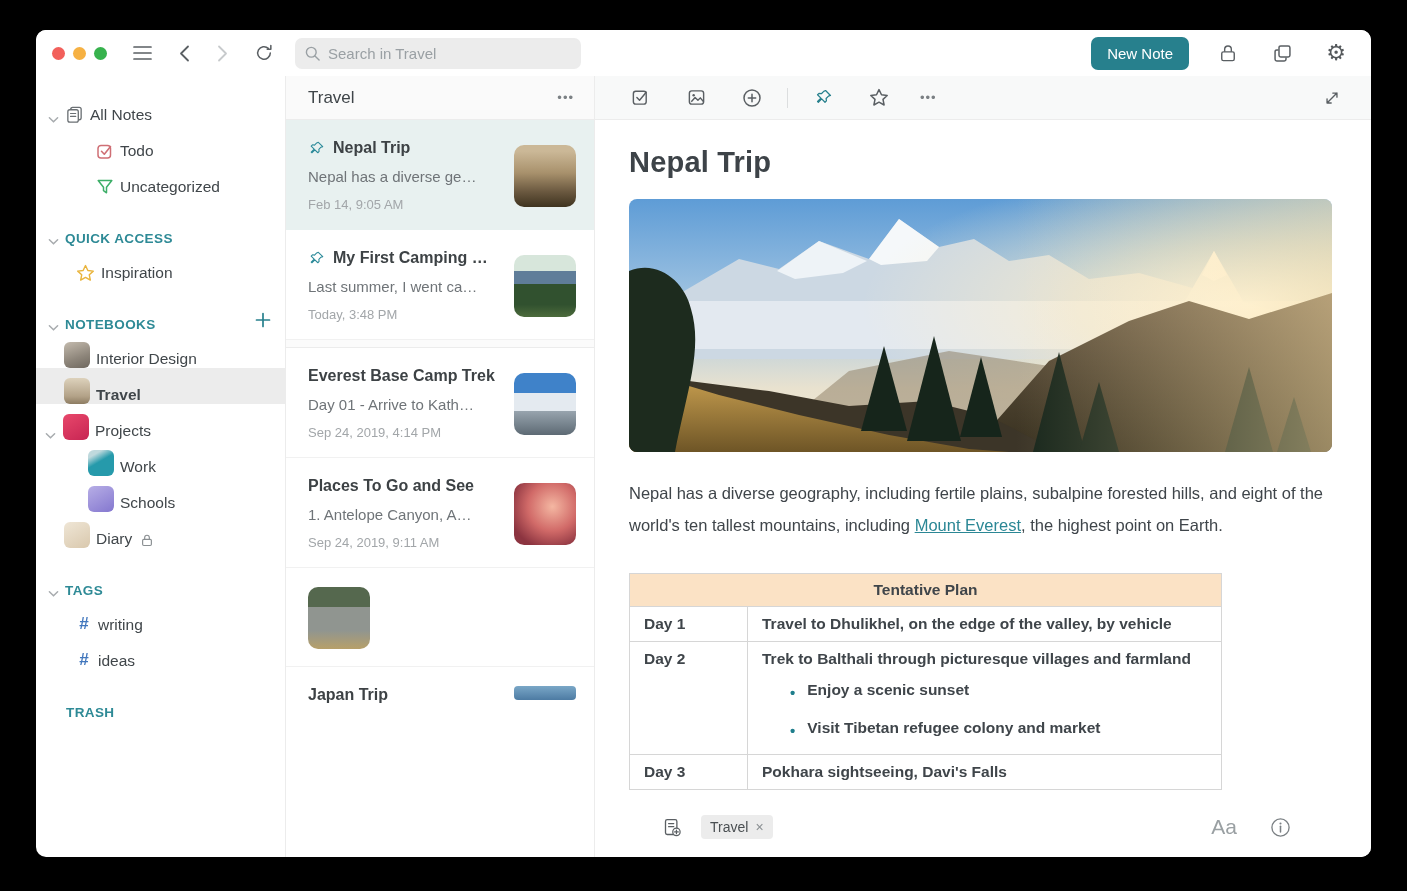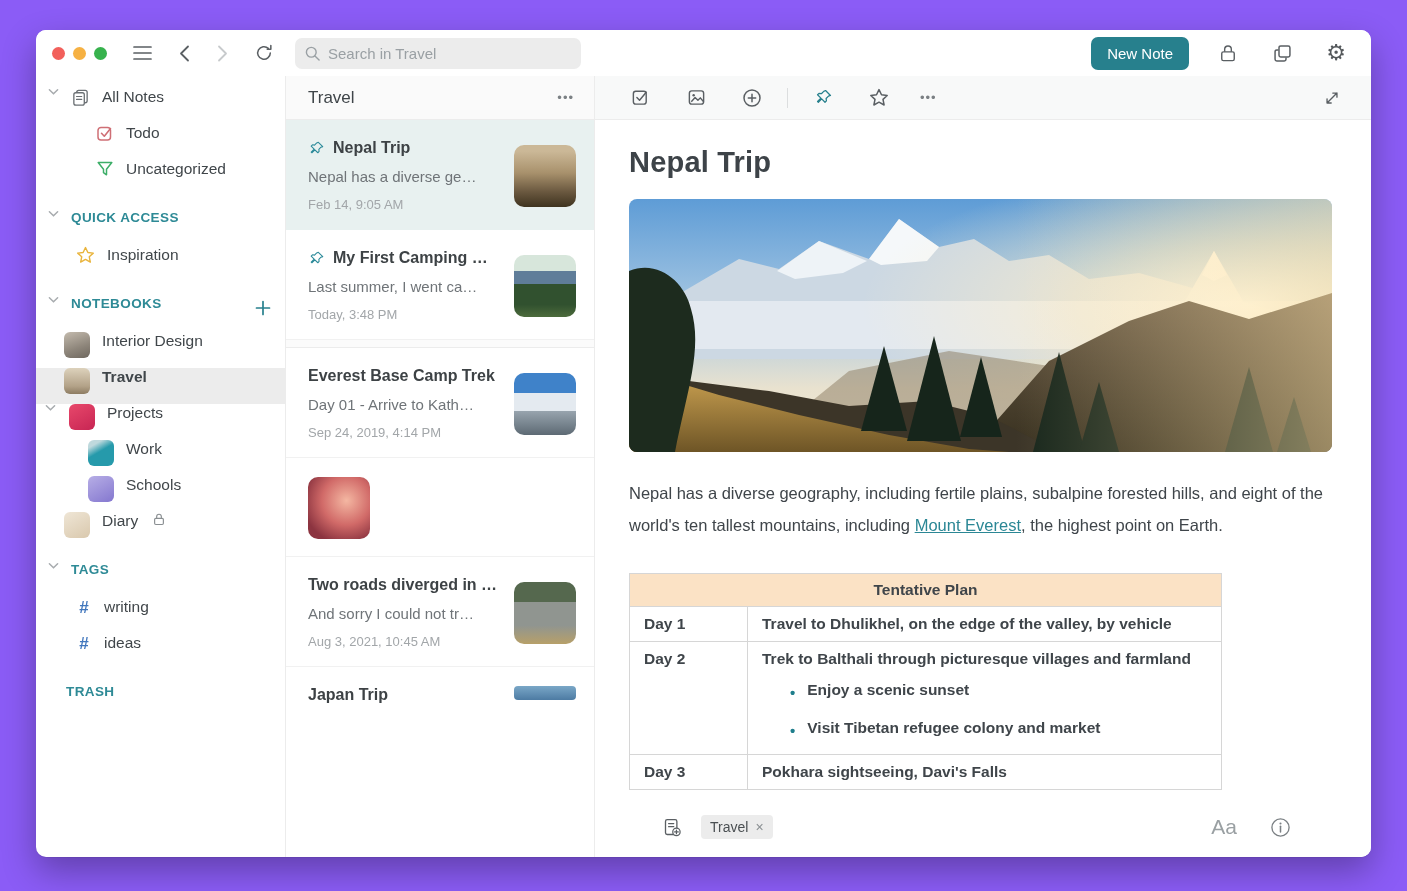--- a/index.html
+++ b/index.html
@@ -1,17 +1,17 @@
 <!DOCTYPE html>
 <html><head>
 <meta charset="utf-8">
 <style>
   * { box-sizing: border-box; margin: 0; padding: 0; }
   html,body { background:#fff; font-family:"Liberation Sans","DejaVu Sans",sans-serif; }
-  .stage { width:1407px; height:891px; position:relative; background:#8b5cf6; overflow:hidden; }
+  .stage { width:1407px; height:891px; position:relative; background:#000000; overflow:hidden; }
   .window {
     position:absolute; left:36px; top:30px; width:1335px; height:827px;
     background:#fff; border-radius:10px; overflow:hidden;
     box-shadow:0 1px 0 rgba(0,0,0,.05), 0 14px 34px rgba(0,0,0,.30);
     display:flex; flex-direction:column;
   }
   
   .titlebar { height:46px; flex:none; display:flex; align-items:center; padding:0 20px 0 16px; background:#fff; }
   .traffic { display:flex; gap:8px; margin-right:20px; }
   .dot { width:13px; height:13px; border-radius:50%; border:none; padding:0; cursor:pointer; }
@@ -25,21 +25,21 @@
                      color:#50555a; font-family:inherit; }
   .searchbox input::placeholder { color:#9aa0a4; }
   .tb-right { margin-left:auto; display:flex; align-items:center; gap:24px; }
   .new-note { background:#27808d; color:#fff; border:none; border-radius:7px; padding:8px 16px;
               font-size:15px; font-family:inherit; cursor:pointer; }
   .gear-glyph { font-size:22px; line-height:1; color:#55595c; }
   
   .main { flex:1; display:flex; min-height:0; }
   
   .sidebar { width:249px; flex:none; padding-top:12px; font-size:15.5px; color:#40464a; overflow:hidden; }
-  .srow { display:flex; align-items:flex-start; height:36px; gap:12px; cursor:pointer; padding-right:10px; }
+  .srow { display:flex; align-items:flex-end; height:36px; gap:6px; cursor:pointer; padding-right:10px; }
   .srow .chev { color:#a7abae; flex:none; }
   .lbl { white-space:nowrap; }
   .sec-title { color:#2e8a96; font-weight:bold; font-size:13.5px; letter-spacing:.4px; }
   .pad-root { padding-left:12px; }
   .pad-item { padding-left:60px; }
   .pad-qitem { padding-left:40px; }
   .pad-nb { padding-left:28px; }
   .pad-nb2 { padding-left:52px; }
   .pad-trash { padding-left:30px; }
   .srow.sel { background:#ececec; }
@@ -343,31 +343,31 @@
           <div class="ntitle-row">
                 <span class="ntitle">Everest Base Camp Trek</span>
               </div>
           <div class="nprev">Day 01 - Arrive to Kath…</div>
           <div class="ndate">Sep 24, 2019, 4:14 PM</div>
         </div>
         <span class="nthumb th-everest"></span>
       </div>
 
       <div class="nitem">
-        <span class="nthumb th-canyon"></span>
-      </div>
-
-      <div class="nitem">
         <div class="nmain">
           <div class="ntitle-row">
-                <span class="ntitle">Two roads diverged in …</span>
+                <span class="ntitle">Places To Go and See</span>
               </div>
-          <div class="nprev">And sorry I could not tr…</div>
-          <div class="ndate">Aug 3, 2021, 10:45 AM</div>
-        </div>
+          <div class="nprev">1. Antelope Canyon, A…</div>
+          <div class="ndate">Sep 24, 2019, 9:11 AM</div>
+        </div>
+        <span class="nthumb th-canyon"></span>
+      </div>
+
+      <div class="nitem">
         <span class="nthumb th-road"></span>
       </div>
 
       <div class="nitem" style="border-bottom:none">
         <div class="nmain">
           <div class="ntitle-row">
                 <span class="ntitle">Japan Trip</span>
               </div>
         </div>
         <span class="nthumb th-japan" style="height:14px;border-radius:4px;align-self:flex-start"></span>

